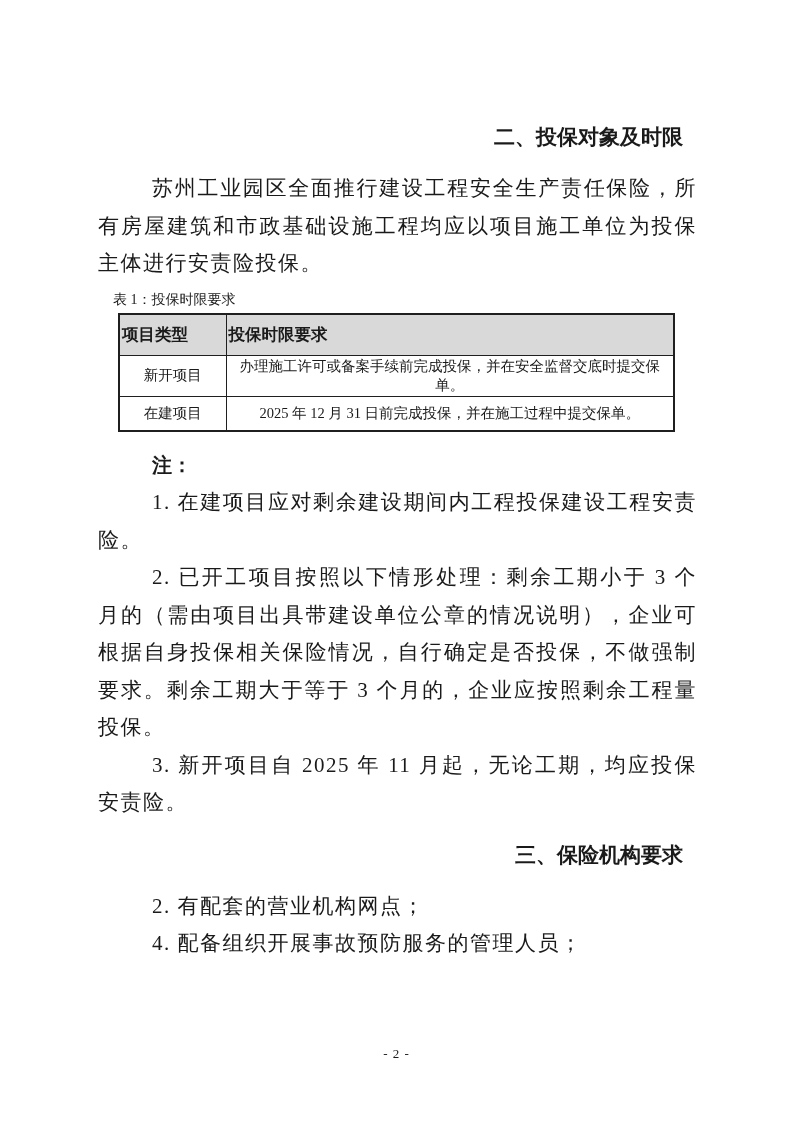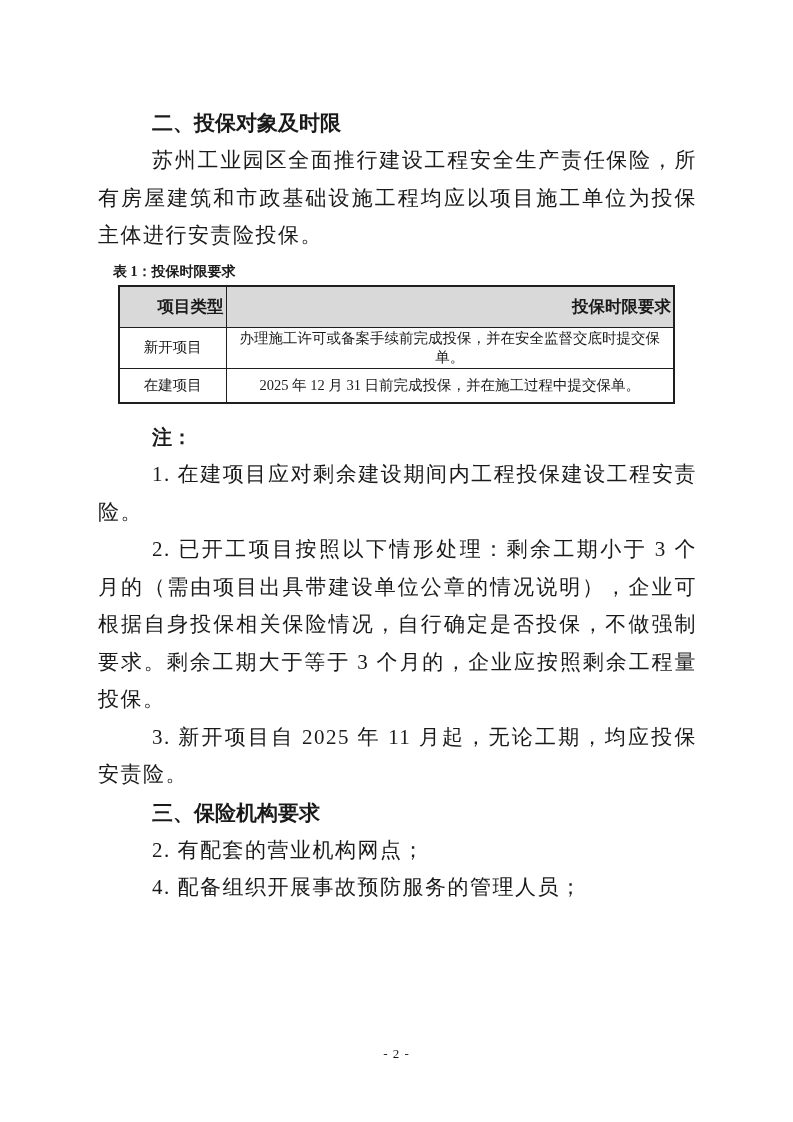--- a/index.html
+++ b/index.html
@@ -16,57 +16,57 @@
     padding: 104px 96px 0 98px;
     overflow: hidden;
     color: #1a1a1a;
   }
   .heading {
     font-family: "Liberation Sans", sans-serif;
     font-weight: bold;
     font-size: 21px;
     line-height: 38px;
     text-indent: 54px;
-    margin: 0;
+    margin: 14px;
     color: #1a1a1a;
+    text-align: right;
   }
   .body-para {
     font-family: "Liberation Serif", serif;
     font-size: 21px;
     line-height: 37.5px;
     text-align: justify;
     text-indent: 54px;
     letter-spacing: 1.5px;
     margin: 0;
     color: #1a1a1a;
   }
   .table-caption {
     font-family: "Liberation Serif", serif;
     font-size: 14px;
     line-height: 22px;
     text-indent: 15px;
     margin: 6px 0 2px 0;
     color: #1a1a1a;
-    font-weight: bold;
   }
   table.deadline-table {
     border-collapse: collapse;
     table-layout: fixed;
     width: 557px;
     margin: 0 0 15px 20px;
     border: 2px solid #1f1f1f;
   }
   table.deadline-table col.c1 { width: 107px; }
   table.deadline-table th {
     height: 38px;
     background: #d9d9d9;
     font-family: "Liberation Sans", sans-serif;
     font-weight: bold;
     font-size: 16.5px;
-    text-align: right;
+    text-align: left;
     vertical-align: middle;
     border: 1px solid #1f1f1f;
     padding: 1px 2px;
     color: #1a1a1a;
   }
   table.deadline-table td {
     height: 31px;
     font-family: "Liberation Serif", serif;
     font-size: 14.5px;
     text-align: center;

